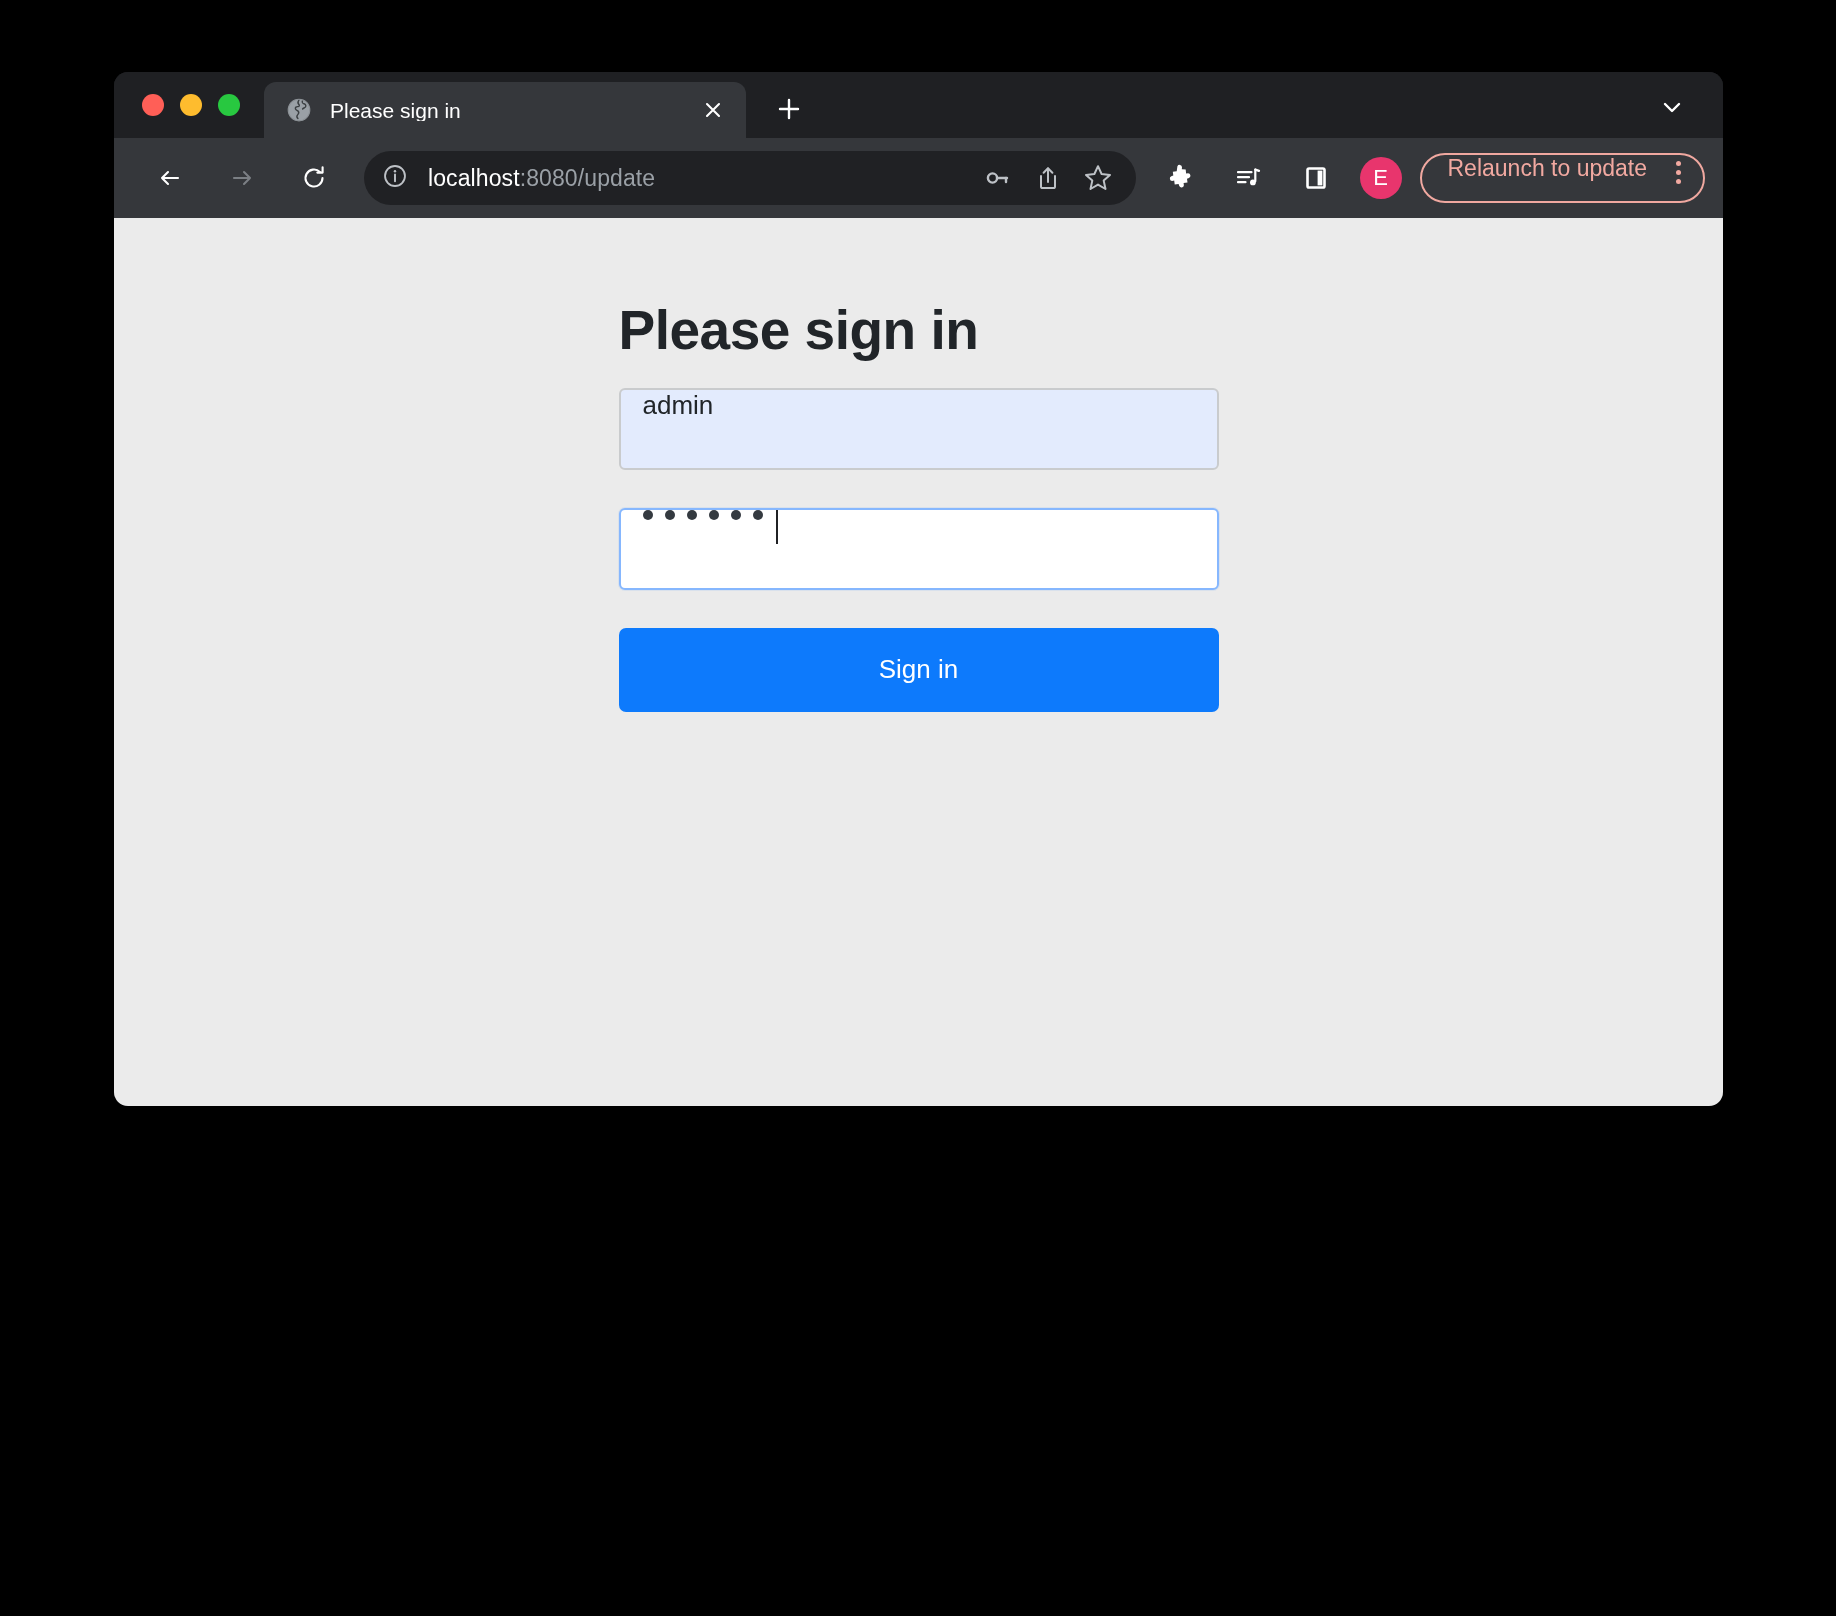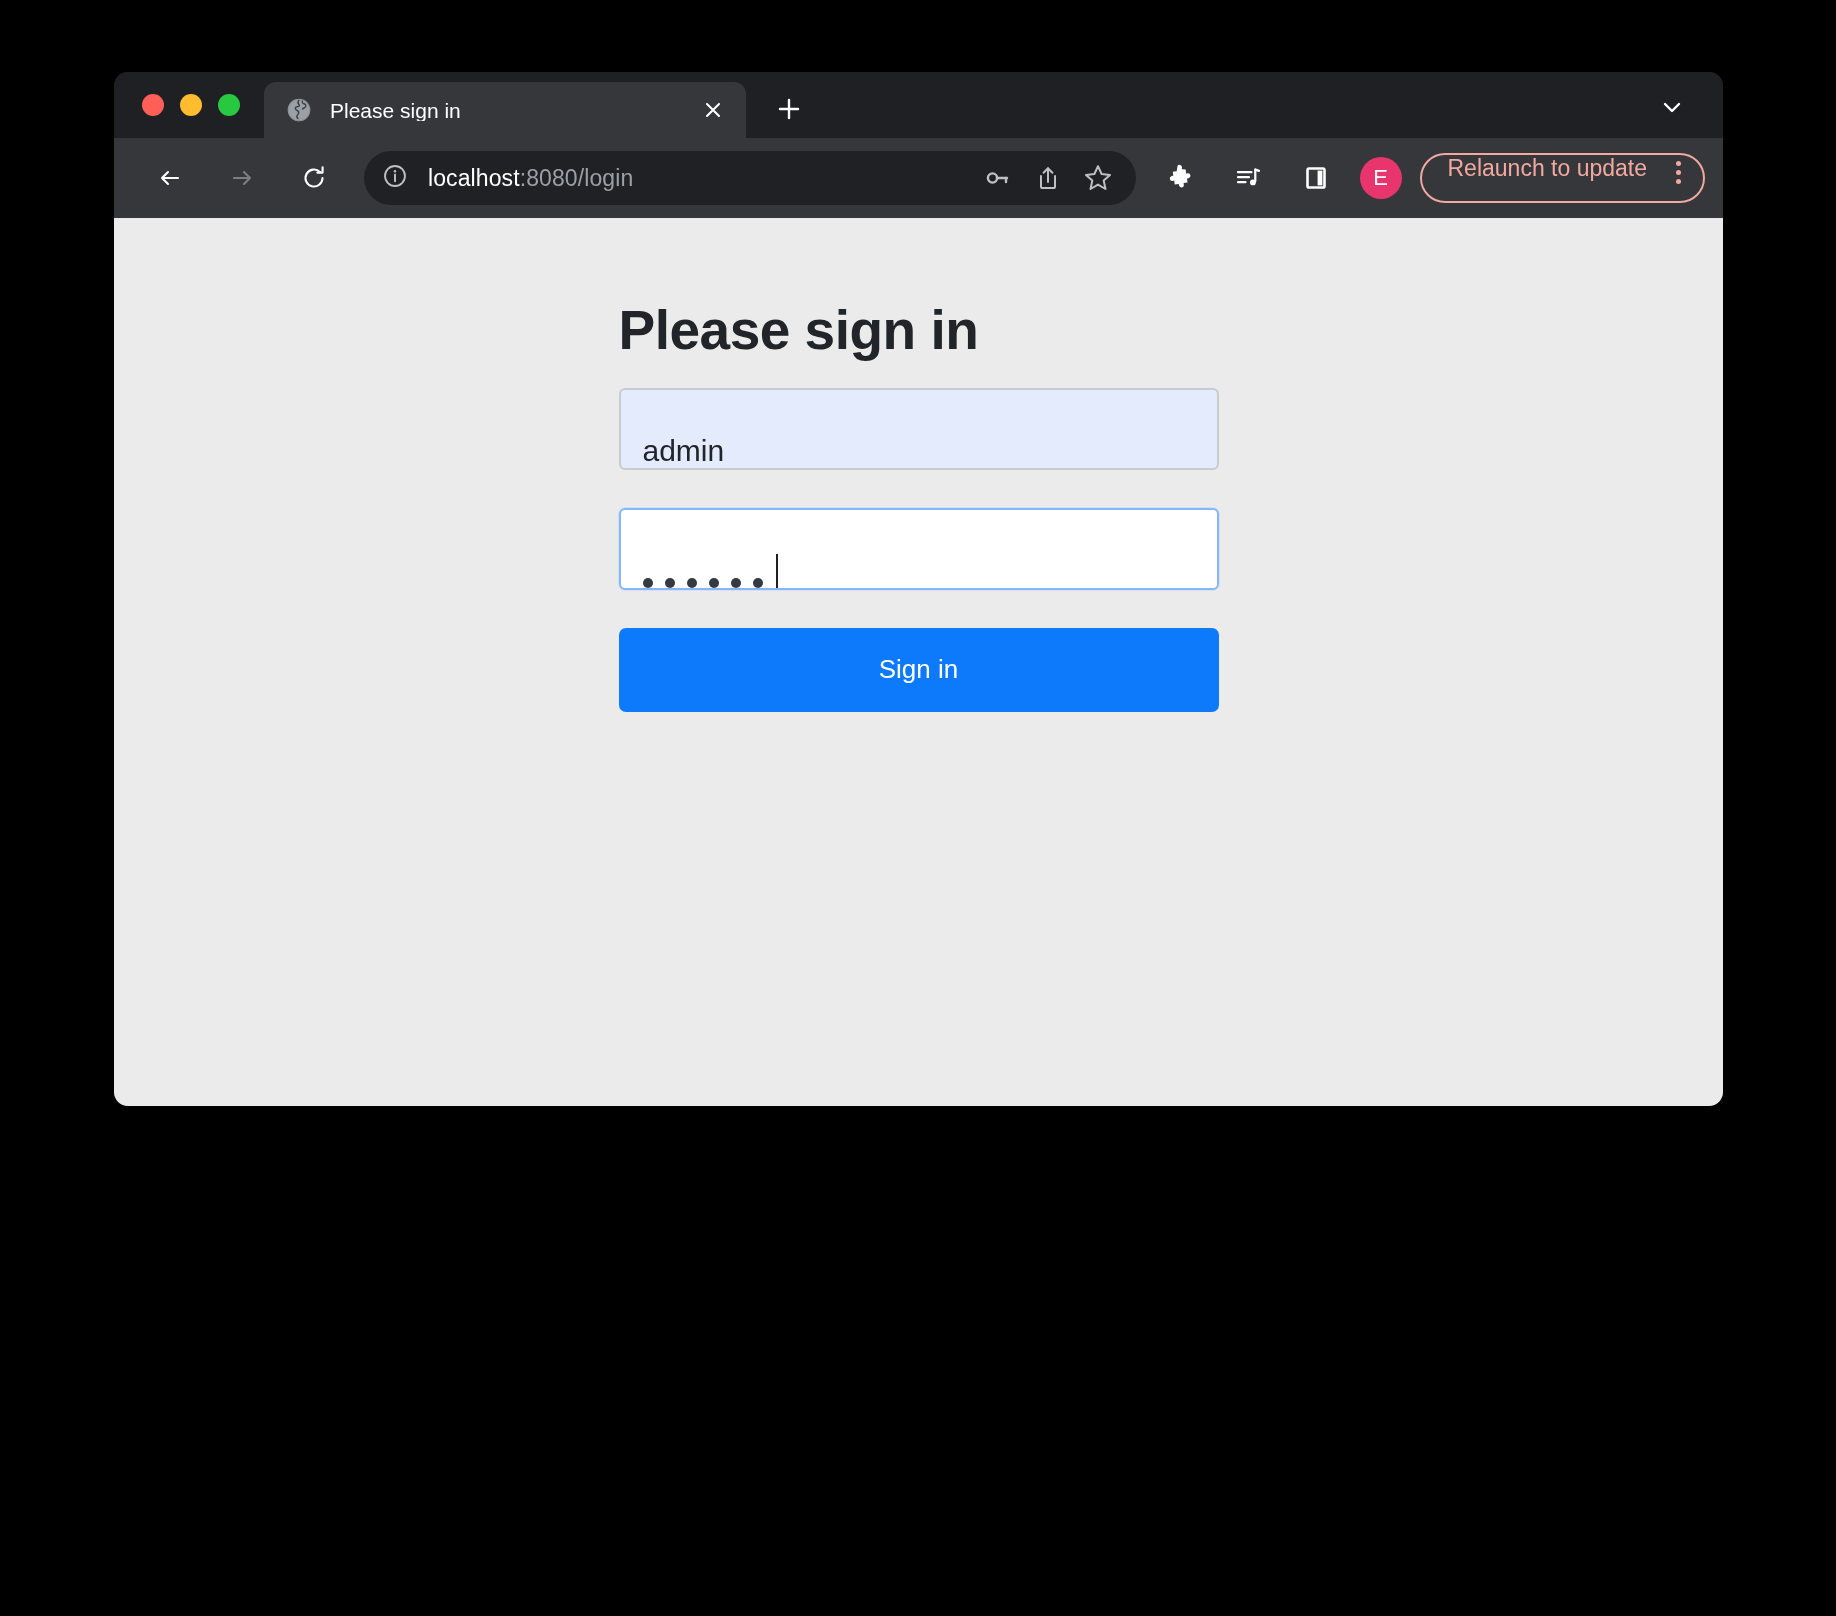--- a/index.html
+++ b/index.html
@@ -251,23 +251,23 @@
     letter-spacing: -0.5px;
     line-height: 1.1;
   }
 
   .field {
     box-sizing: border-box;
     width: 600px;
     height: 82px;
     border-radius: 6px;
     display: flex;
-    align-items: flex-end;
+    align-items: flex-start;
     padding: 0 22px;
-    font-size: 30px;
+    font-size: 26px;
     color: #212529;
     margin-bottom: 38px;
   }
   .field.autofilled {
     background: #e3ebfd;
     border: 2px solid #c9cbcd;
   }
   .field.focused {
     background: #ffffff;
     border: 2px solid #86b7fe;
@@ -380,21 +380,21 @@
       </div>
 
       <div class="omnibox">
         <span class="info-icon">
           <svg width="26" height="26" viewBox="0 0 24 24">
             <circle cx="12" cy="12" r="9.2" fill="none" stroke="#bdc1c6" stroke-width="1.7"></circle>
             <circle cx="12" cy="7.6" r="1.15" fill="#bdc1c6"></circle>
             <path d="M12 10.6 V16.8" stroke="#bdc1c6" stroke-width="1.8" stroke-linecap="round"></path>
           </svg>
         </span>
-        <span class="url-text"><span class="host">localhost</span><span>:8080/login</span></span>
+        <span class="url-text"><span class="host">localhost</span><span>:8080/update</span></span>
 
         <span class="omnibox-action">
           <svg width="30" height="30" viewBox="0 0 30 30">
             <circle cx="9.5" cy="15" r="4.6" fill="none" stroke="#bdc1c6" stroke-width="2.4"></circle>
             <path d="M14 15 H24" stroke="#bdc1c6" stroke-width="2.4" stroke-linecap="round"></path>
             <path d="M23 15 V19" stroke="#bdc1c6" stroke-width="2.4" stroke-linecap="round"></path>
           </svg>
         </span>
 
         <span class="omnibox-action">

